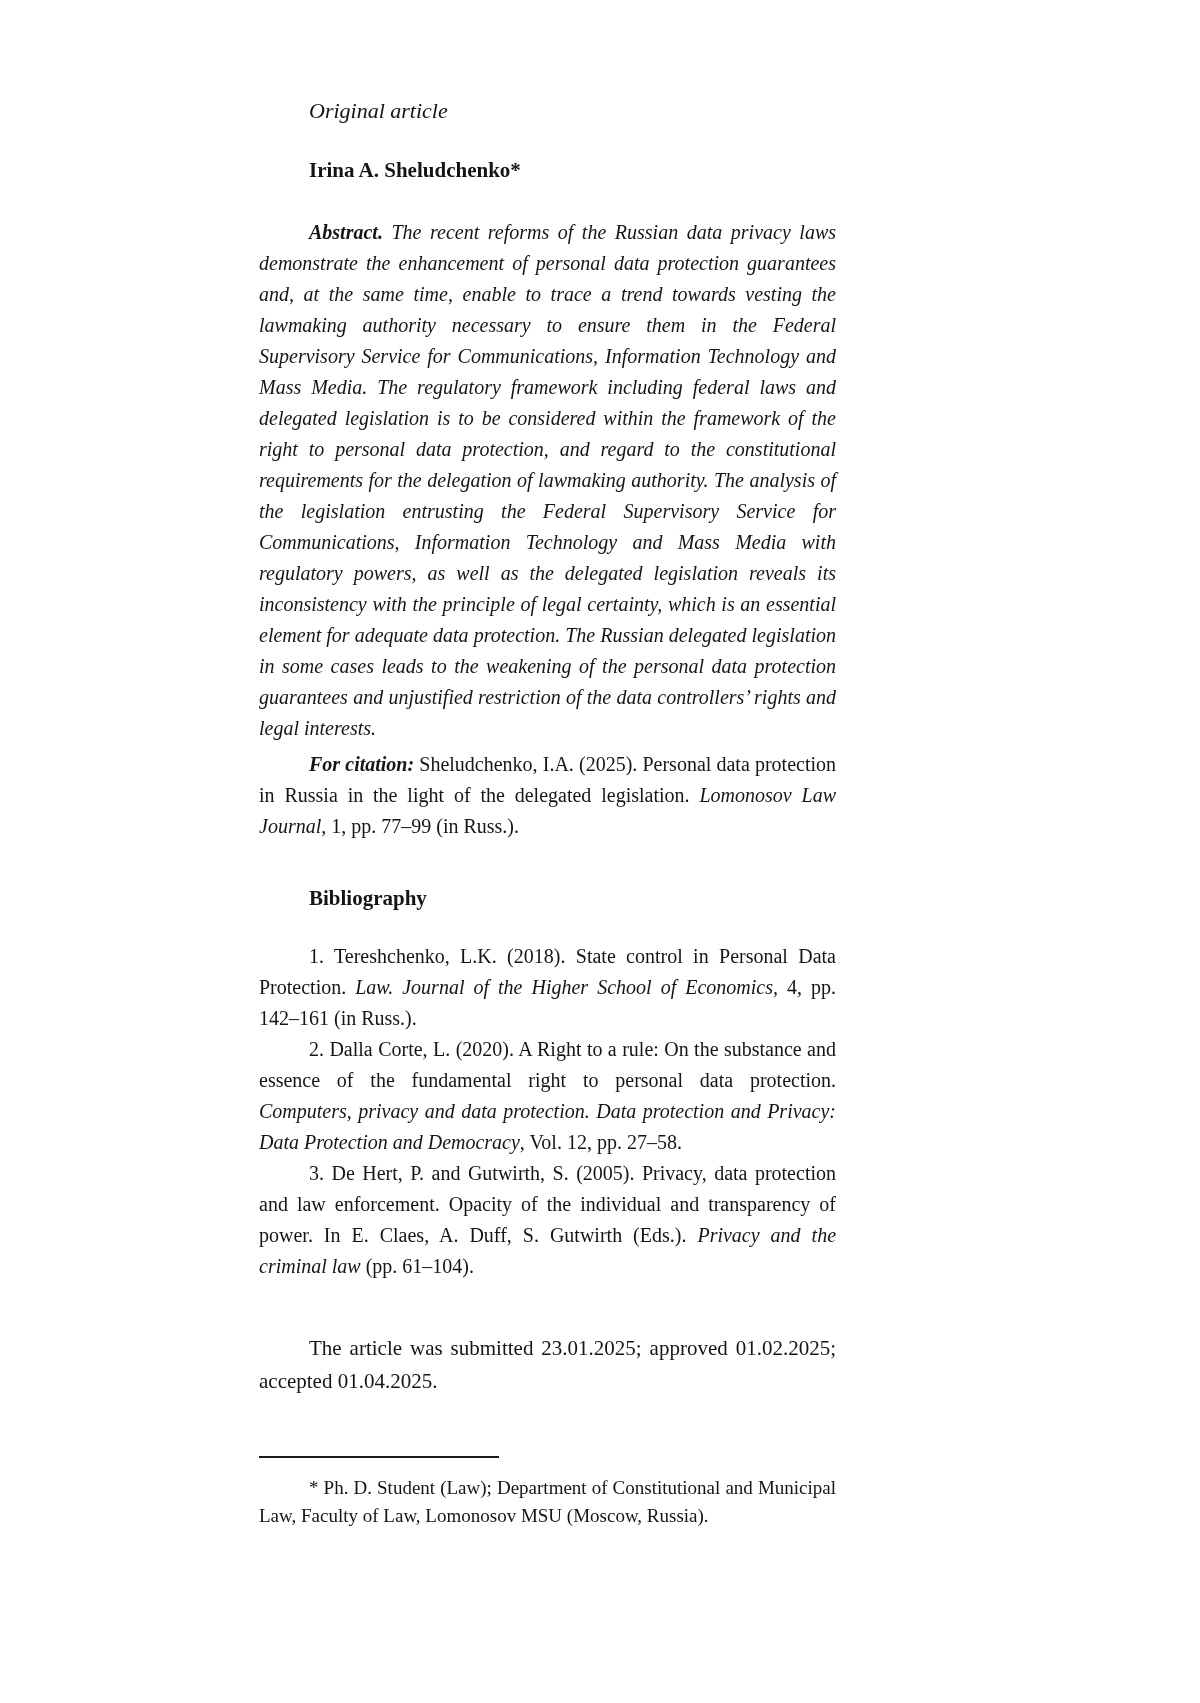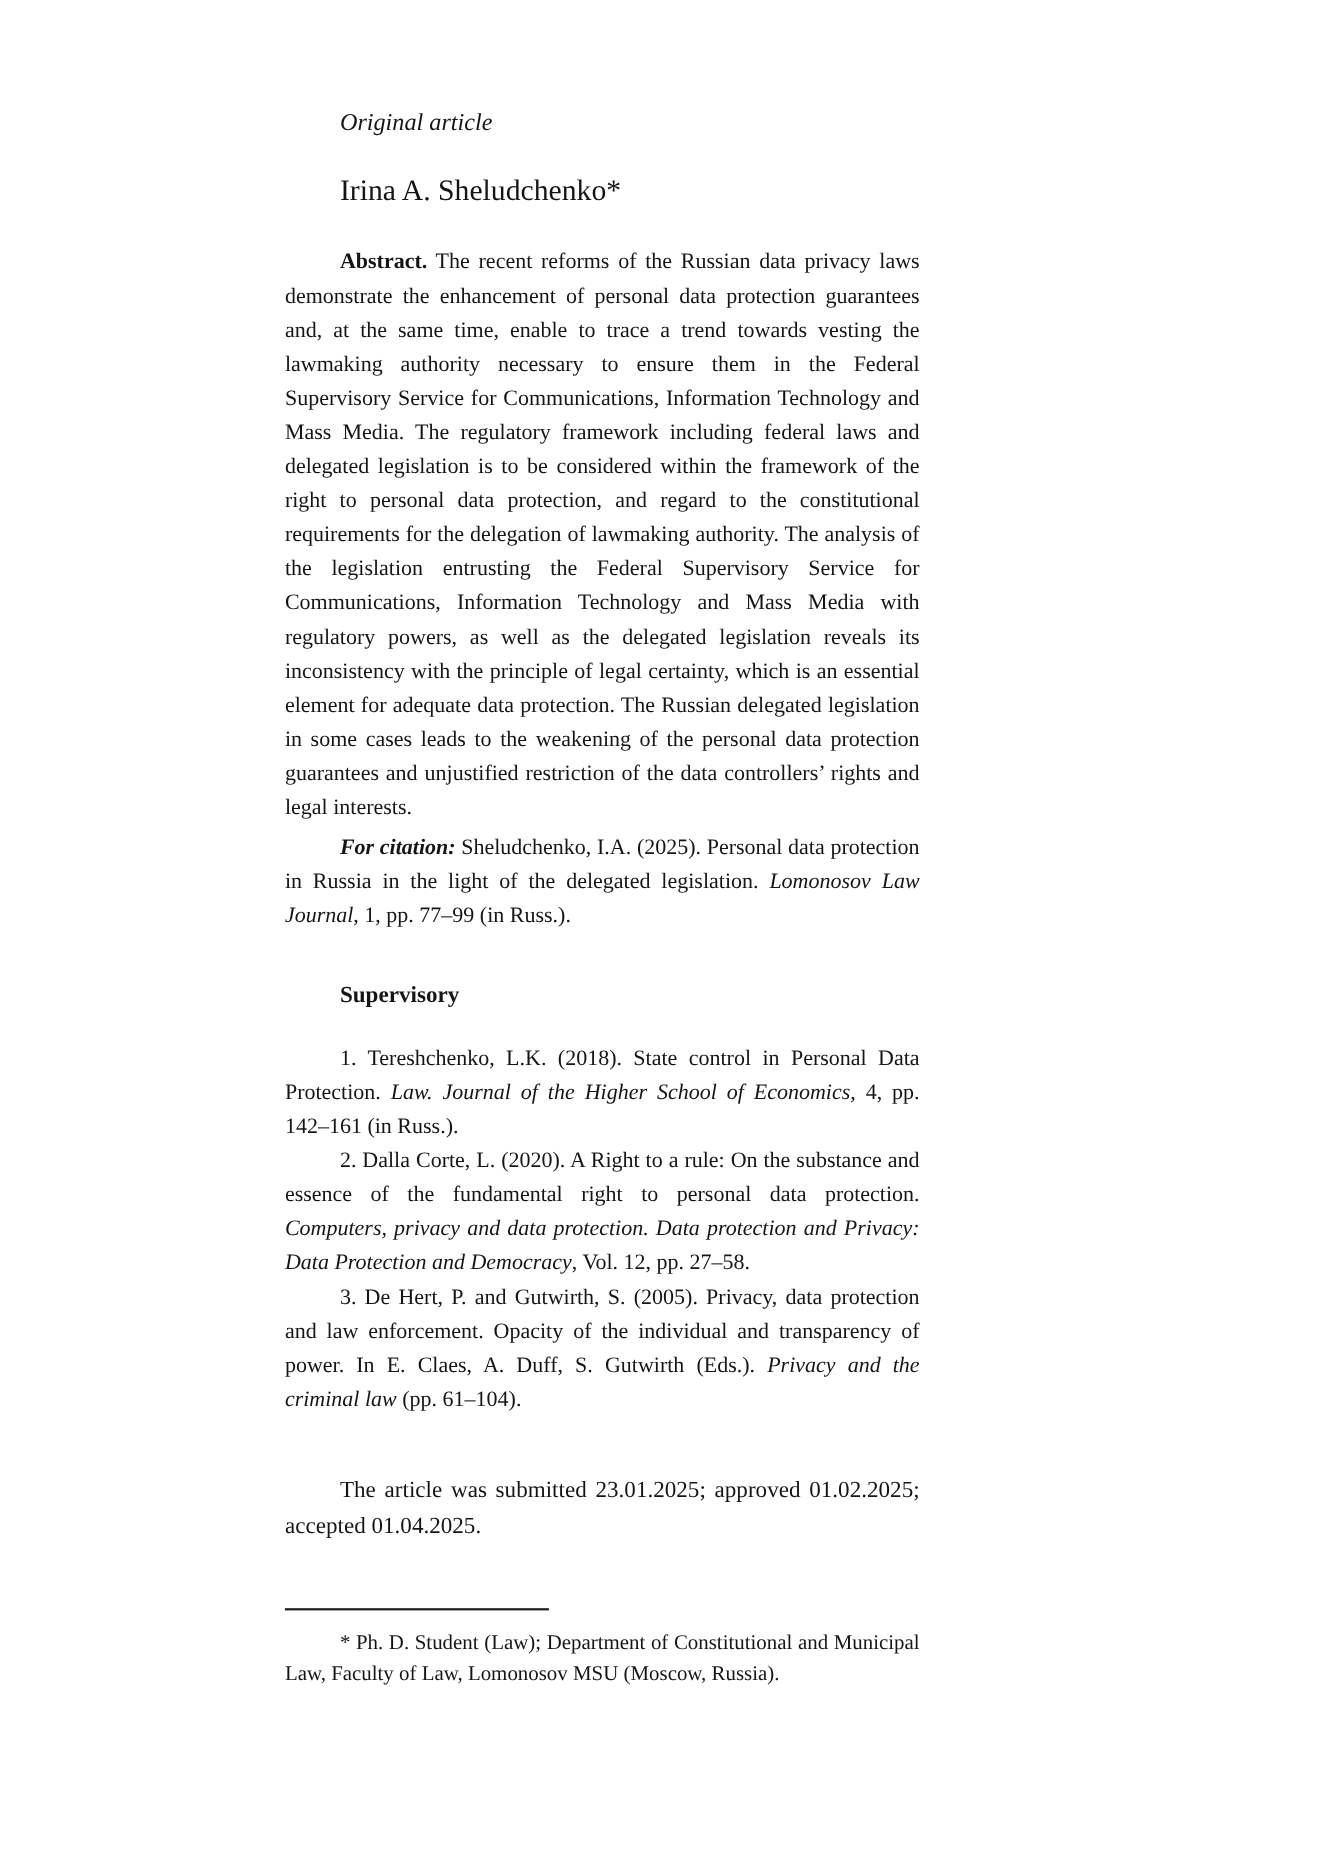--- a/index.html
+++ b/index.html
@@ -18,39 +18,40 @@
     font-family: "Liberation Serif", "DejaVu Serif", serif;
     color: #151515;
     overflow: hidden;
   }
   .article-type {
     font-style: italic;
     font-size: 22px;
     margin: 0 0 34px 50px;
   }
   .author {
-    font-weight: normal;
-    font-size: 27px;
+    font-weight: bold;
+    font-size: 21px;
     margin: 0 0 34px 50px;
   }
   .title {
     font-weight: bold;
     font-size: 24px;
     line-height: 37px;
     margin: 0 0 36px 50px;
   }
   .title .title-line { display: block; }
   p.body-par {
     font-size: 20px;
     line-height: 31px;
     text-align: justify;
     text-indent: 50px;
     margin: 0;
   }
   p.abstract {
+    font-style: italic;
   }
   p.keywords { margin-top: 5px; }
   p.citation { margin-top: 5px; }
   .run-bold { font-weight: bold; }
   .run-italic { font-style: italic; }
   .run-bold-italic { font-weight: bold; font-style: italic; }
   .bib-heading {
     font-weight: bold;
     font-size: 21px;
     margin: 44px 0 30px 50px;
@@ -85,21 +86,21 @@
   <p class="article-type">Original article</p>
 
   <p class="author">Irina A. Sheludchenko*</p>
 
 
   <p class="body-par abstract"><span class="run-bold">Abstract.</span><span> The recent reforms of the Russian data privacy laws demonstrate the enhancement of personal data protection guarantees and, at the same time, enable to trace a trend towards vesting the lawmaking authority necessary to ensure them in the Federal Supervisory Service for Communications, Information Technology and Mass Media. The regulatory framework including federal laws and delegated legislation is to be considered within the framework of the right to personal data protection, and regard to the constitutional requirements for the delegation of lawmaking authority. The analysis of the legislation entrusting the Federal Supervisory Service for Communications, Information Technology and Mass Media with regulatory powers, as well as the delegated legislation reveals its inconsistency with the principle of legal certainty, which is an essential element for adequate data protection. The Russian delegated legislation in some cases leads to the weakening of the personal data protection guarantees and unjustified restriction of the data controllers’ rights and legal interests.</span></p>
 
 
   <p class="body-par citation"><span class="run-bold-italic">For citation:</span><span> Sheludchenko, I.A. (2025). Personal data protection in Russia in the light of the delegated legislation. </span><span class="run-italic">Lomonosov Law Journal</span><span>, 1, pp. 77–99 (in Russ.).</span></p>
 
-  <h2 class="bib-heading">Supervisory</h2>
+  <h2 class="bib-heading">Bibliography</h2>
 
   <p class="body-par bib-entry"><span>1. Tereshchenko, L.K. (2018). State control in Personal Data Protection. </span><span class="run-italic">Law. Journal of the Higher School of Economics,</span><span> 4, pp. 142–161 (in Russ.).</span></p>
 
   <p class="body-par bib-entry"><span>2. Dalla Corte, L. (2020). A Right to a rule: On the substance and essence of the fundamental right to personal data protection. </span><span class="run-italic">Computers, privacy and data protection. Data protection and Privacy: Data Protection and Democracy</span><span>, Vol. 12, pp. 27–58.</span></p>
 
   <p class="body-par bib-entry"><span>3. De Hert, P. and Gutwirth, S. (2005). Privacy, data protection and law enforcement. Opacity of the individual and transparency of power. In E. Claes, A. Duff, S. Gutwirth (Eds.). </span><span class="run-italic">Privacy and the criminal law</span><span> (pp. 61–104).</span></p>
 
 
   <p class="submitted">The article was submitted 23.01.2025; approved 01.02.2025; accepted 01.04.2025.</p>
 

